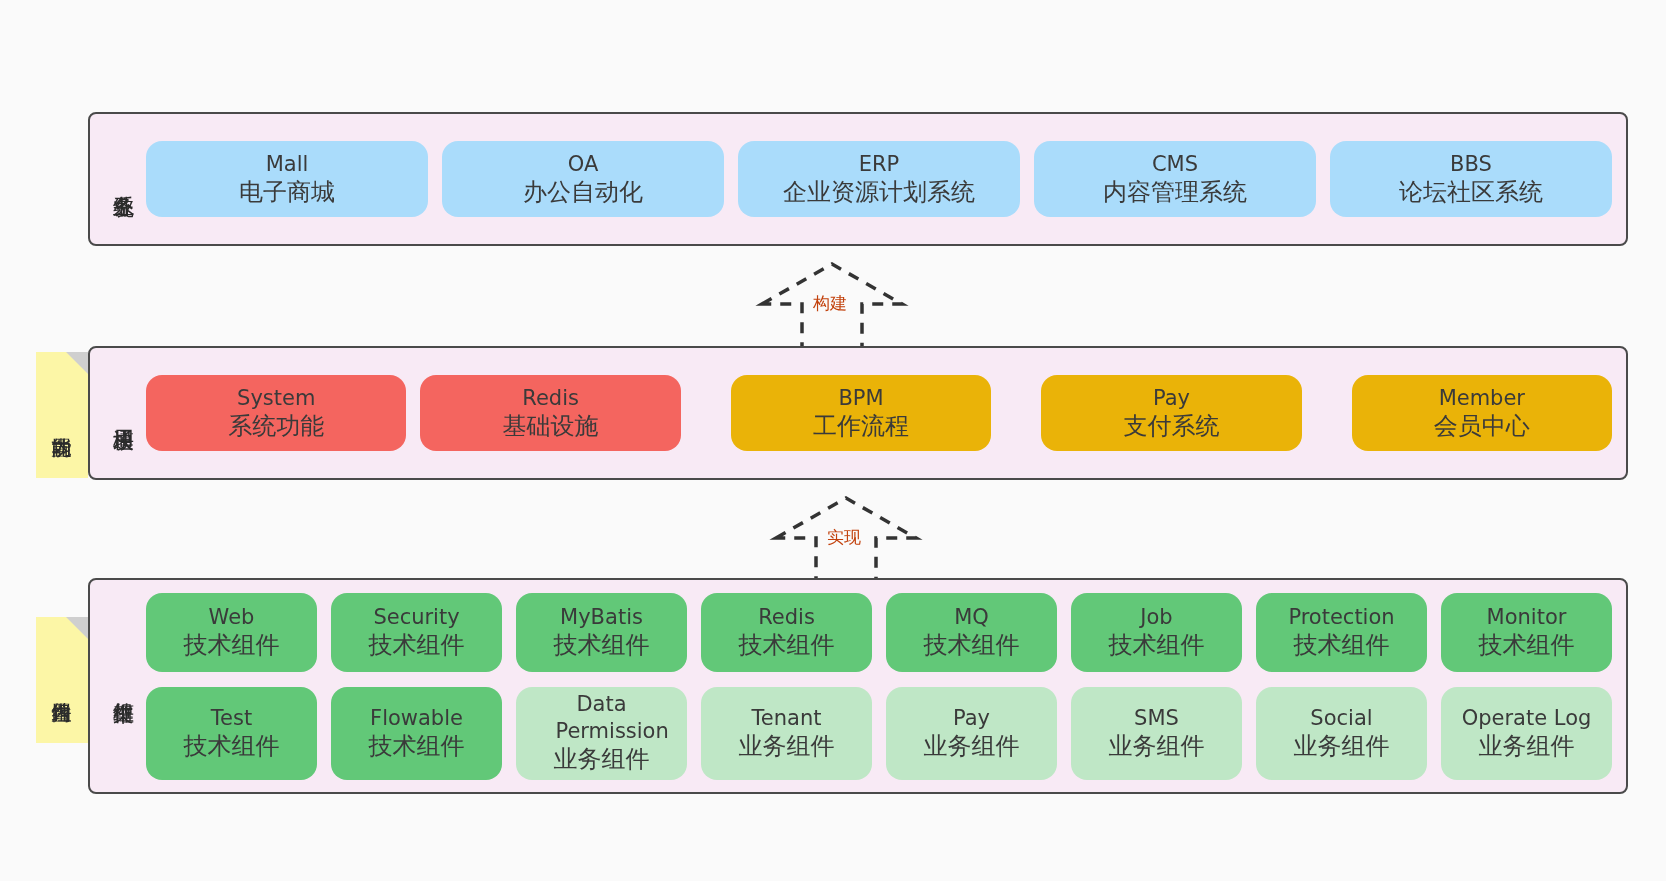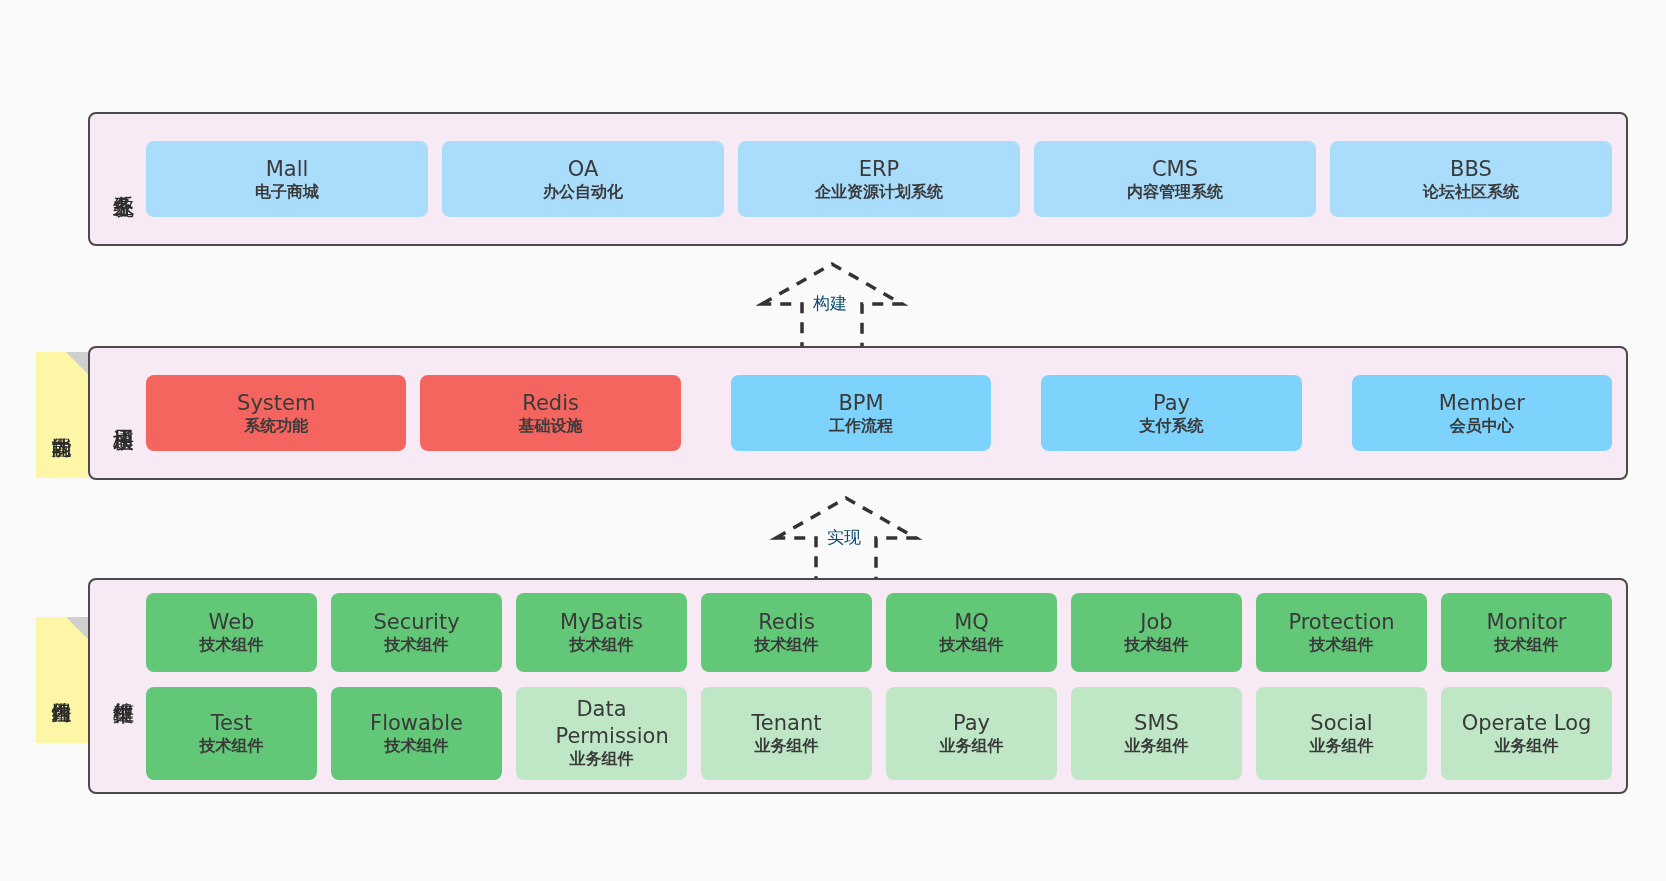--- a/index.html
+++ b/index.html
@@ -58,42 +58,41 @@
   .row {
     display: flex;
     gap: 14px;
     align-items: stretch;
   }
   .row + .row { margin-top: 15px; }
 
   
   .node {
     flex: 1 1 0;
-    border-radius: 8px;
+    border-radius: 16px;
     display: flex;
     flex-direction: column;
     align-items: center;
     justify-content: center;
     text-align: center;
     box-sizing: border-box;
     padding: 6px 4px;
     line-height: 1.26;
   }
   .node .n-en {
     font-size: 21px;
     color: #3a3a3a;
   }
   .node .n-cn {
-    font-size: 16px;
+    font-size: 24px;
     color: #3a3a3a;
-    font-weight: bold;
   }
   .blue  { background: #aadcfb; }
   .red   { background: #f4655f; }
-  .pink  { background: #7dd3fc; margin-left: 36px; }
+  .pink  { background: #eab308; margin-left: 36px; }
   .green { background: #62c878; }
   .lgreen{ background: #bfe7c6; }
 
   
   .note {
     position: absolute;
     background: #fcf6a6;
     display: flex;
     align-items: center;
     justify-content: center;
@@ -117,21 +116,21 @@
   }
 
   
   .arrow-wrap {
     position: absolute;
   }
   .arrow-label {
     position: absolute;
     background: #fafafa;
     font-size: 17px;
-    color: #0c4a6e;
+    color: #c2410c;
     padding: 1px 3px;
     white-space: nowrap;
   }
 </style>
 </head>
 <body>
 
 <div class="canvas">
 
   <div class="layer" id="layer-business" style="left:88px; top:112px; width:1540px; height:134px;">

